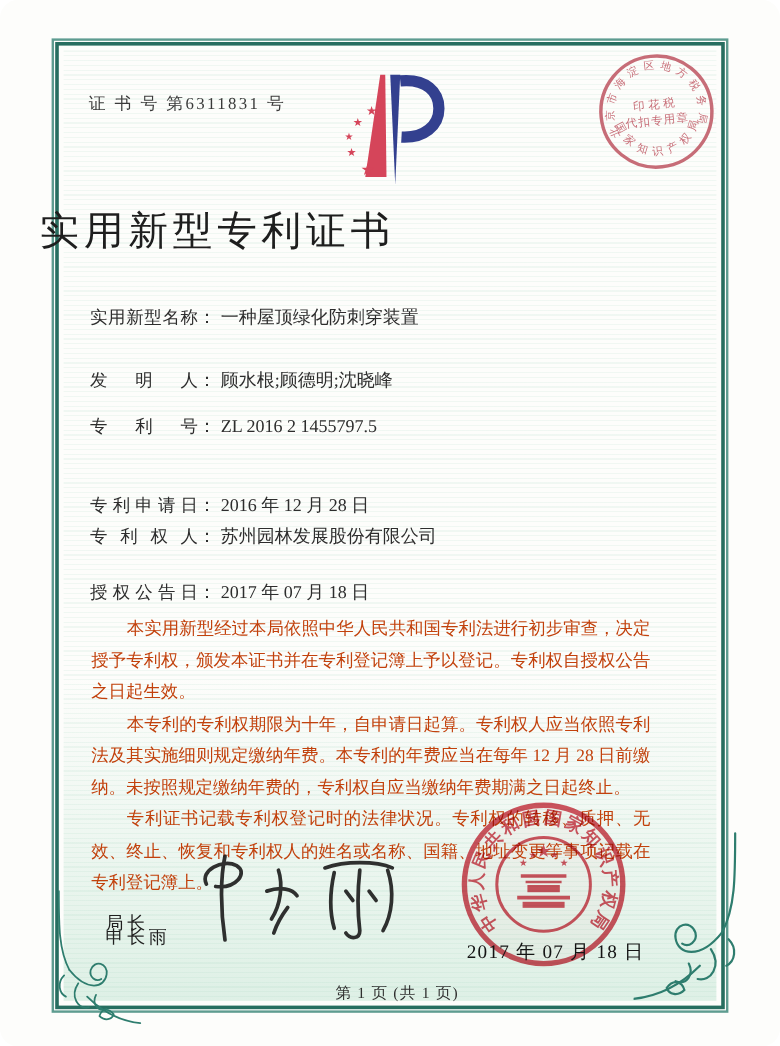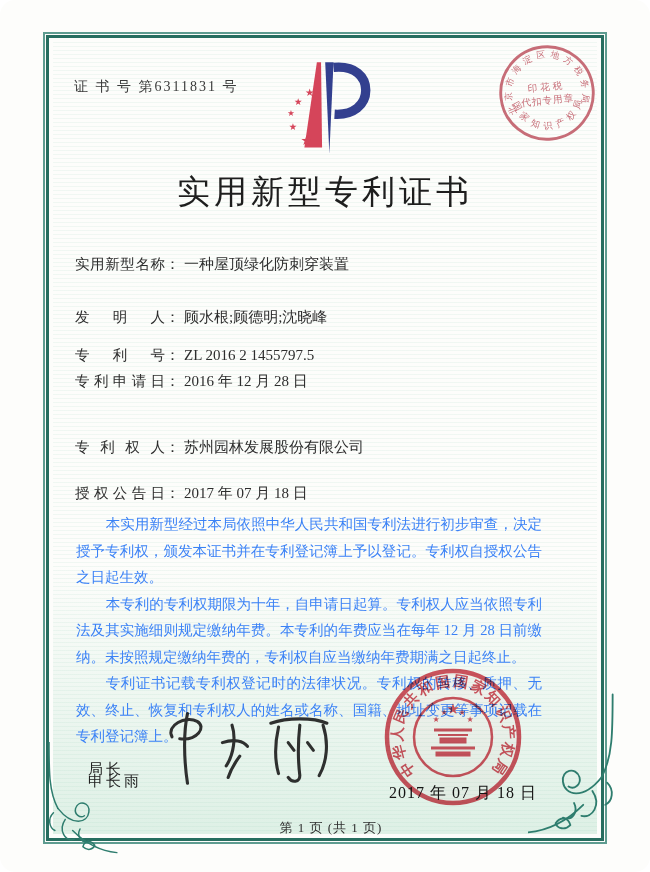--- a/index.html
+++ b/index.html
@@ -18,32 +18,32 @@
       rgba(255,255,255,0) 1px,rgba(255,255,255,0) 4px);}
   .tint-bottom{position:absolute;left:4px;right:4px;bottom:4px;height:270px;
     background:linear-gradient(180deg,rgba(150,210,180,0) 0%,
       rgba(150,210,180,0.16) 55%,rgba(150,210,180,0.30) 100%);}
   
   .cert-number{position:absolute;left:74px;top:78px;font-size:14px;
     letter-spacing:2px;color:#3a3a3a;z-index:3;}
   .logo{position:absolute;left:268px;top:56px;width:104px;height:104px;z-index:3;}
   .tax-seal{position:absolute;left:494px;top:40px;width:106px;height:106px;
     z-index:3;opacity:.88;transform:rotate(-6deg);}
-  .title{position:absolute;left:0;right:0;top:170px;text-align:center;
-    font-size:33px;letter-spacing:4px;color:#1e1e1e;z-index:3;}
+  .title{position:absolute;left:0;right:0;top:170px;text-align:left;
+    font-size:33px;letter-spacing:4px;color:#1e1e1e;z-index:3;padding-left:33px;}
   
   .field{position:absolute;left:75px;width:480px;font-size:15px;z-index:3;
     white-space:nowrap;color:#2d2d2d;}
   .flabel{display:inline-block;width:90px;font-size:14.5px;
     text-align:justify;text-align-last:justify;vertical-align:bottom;font-family:Liberation Serif, serif;}
   .fcolon{margin:0 4px 0 0;}
-  .f0{top:255px}.f1{top:308px}.f2{top:346px}.f3{top:372px}.f4{top:438px}.f5{top:484px}
+  .f0{top:255px}.f1{top:308px}.f2{top:346px}.f3{top:412px}.f4{top:438px}.f5{top:484px}
   
   .body-text{position:absolute;left:76px;top:511px;width:466px;z-index:3;
-    font-size:14.5px;line-height:26.5px;text-align:justify;color:#3b82f6;}
+    font-size:14.5px;line-height:26.5px;text-align:justify;color:#c2410c;}
   .body-text p{margin:0;text-indent:2.05em;}
   
   .signer{position:absolute;left:88px;z-index:3;font-size:15px;letter-spacing:3px;color:#1f1f1f;}
   .signer-title{top:760px;}
   .signer-name{top:772px;}
   .signature{position:absolute;left:146px;top:700px;width:205px;height:92px;z-index:3;}
   .big-seal{position:absolute;left:378px;top:662px;width:150px;height:150px;
     z-index:4;mix-blend-mode:multiply;opacity:.9;}
   .seal-date{position:absolute;left:389px;top:783px;z-index:5;font-size:16px;
     letter-spacing:1px;color:#141414;white-space:nowrap;}

